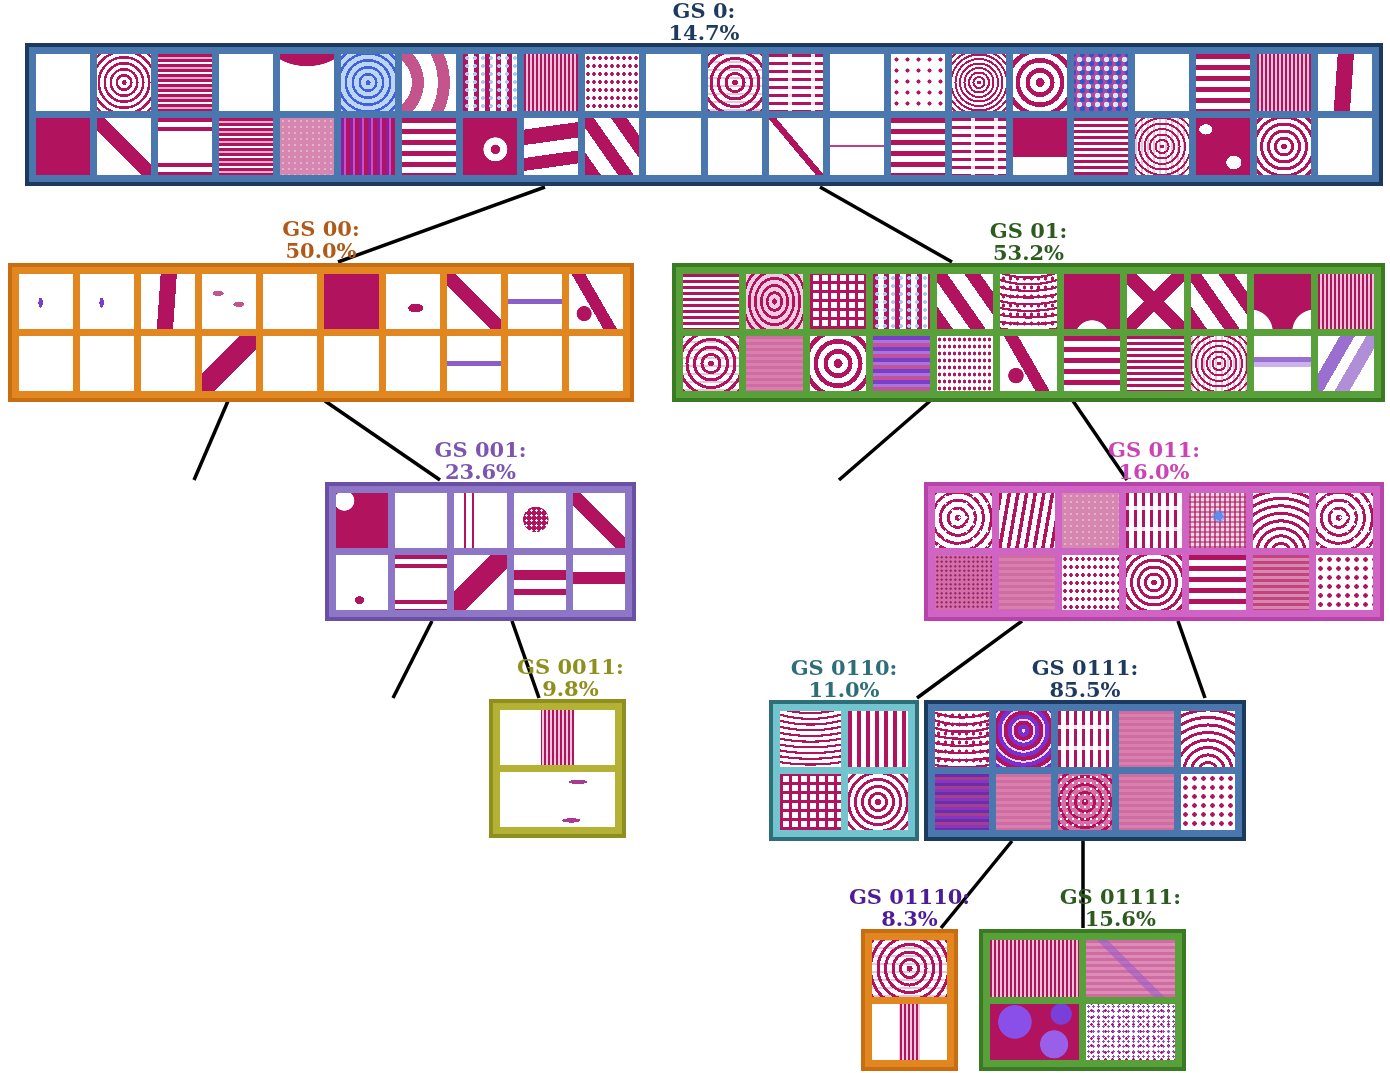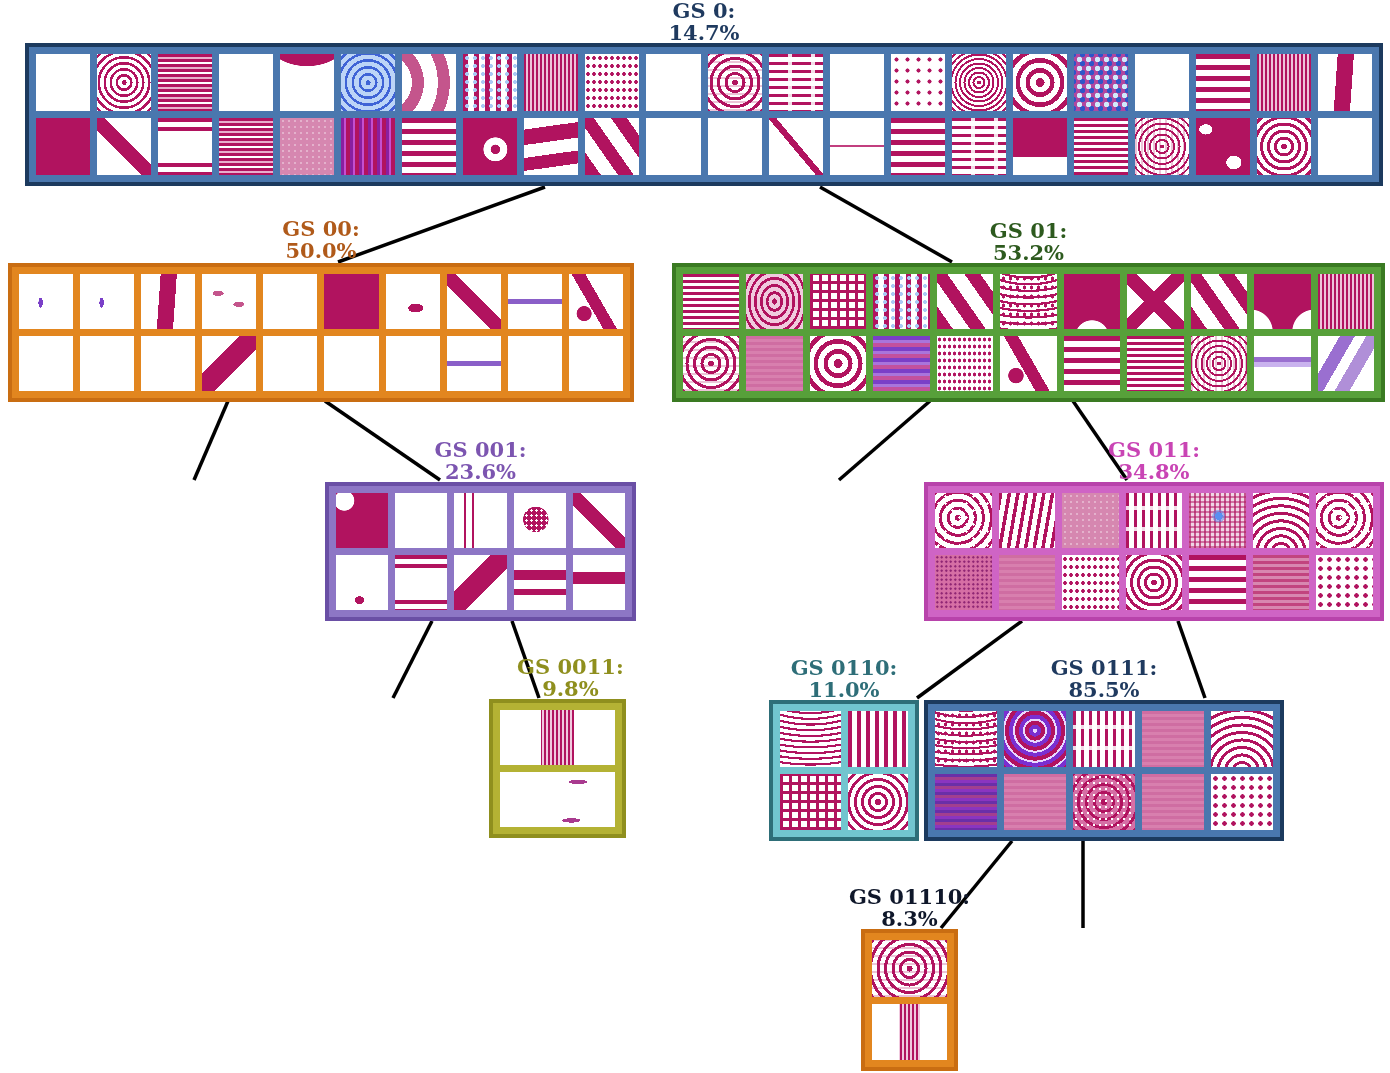--- a/index.html
+++ b/index.html
@@ -167,21 +167,21 @@
         <div class="tile" style="background: linear-gradient(135deg, rgba(0, 0, 0, 0) 0px, rgba(0, 0, 0, 0) 34%, rgb(177, 19, 95) 34%, rgb(177, 19, 95) 62%, rgba(0, 0, 0, 0) 62%), rgb(255, 255, 255);"></div>
         <div class="tile" style="background: linear-gradient(rgba(0, 0, 0, 0) 0px, rgba(0, 0, 0, 0) 28%, rgb(177, 19, 95) 28%, rgb(177, 19, 95) 46%, rgba(0, 0, 0, 0) 46%, rgba(0, 0, 0, 0) 62%, rgb(177, 19, 95) 62%, rgb(177, 19, 95) 72%, rgba(0, 0, 0, 0) 72%), rgb(255, 255, 255);"></div>
         <div class="tile" style="background: linear-gradient(rgba(0, 0, 0, 0) 0px, rgba(0, 0, 0, 0) 30%, rgb(177, 19, 95) 30%, rgb(177, 19, 95) 52%, rgba(0, 0, 0, 0) 52%), rgb(255, 255, 255);"></div>
       </div>
   </div>
 
 
   <div class="node" id="gs011" style="left: 924px; top: 482px; width: 460px; height: 139px; background: rgb(207, 100, 197); border-color: rgb(184, 67, 171);">
     <div class="node-label" style="color: rgb(201, 68, 180);">
       <span>GS 011:</span>
-      <span>34.8%</span>
+      <span>16.0%</span>
     </div>
     <div class="grid" style="grid-template-columns: repeat(7, 1fr);">
         <div class="tile" style="background: radial-gradient(rgb(255, 255, 255) 1px, rgba(0, 0, 0, 0) 1.3px) 0px 0px / 7px 7px repeat, repeating-radial-gradient(circle at 40% 45%, rgb(177, 19, 95) 0px, rgb(177, 19, 95) 3px, rgb(255, 255, 255) 3px, rgb(255, 255, 255) 8px);"></div>
         <div class="tile" style="background: repeating-linear-gradient(100deg, rgb(177, 19, 95) 0px, rgb(177, 19, 95) 3.5px, rgb(255, 255, 255) 3.5px, rgb(255, 255, 255) 8.5px);"></div>
         <div class="tile" style="background: radial-gradient(rgba(255, 255, 255, 0.35) 1px, rgba(0, 0, 0, 0) 1.4px) 0px 0px / 6px 6px repeat, rgb(214, 135, 176);"></div>
         <div class="tile" style="background: repeating-linear-gradient(0deg, rgba(0, 0, 0, 0) 0px, rgba(0, 0, 0, 0) 17px, rgba(255, 255, 255, 0.85) 17px, rgba(255, 255, 255, 0.85) 21px), repeating-linear-gradient(90deg, rgb(177, 19, 95) 0px, rgb(177, 19, 95) 3.5px, rgb(255, 255, 255) 3.5px, rgb(255, 255, 255) 8px);"></div>
         <div class="tile" style="background: radial-gradient(circle at 52% 42%, rgb(90, 143, 240) 0px, rgb(90, 143, 240) 9%, rgba(90, 143, 240, 0.5) 9%, rgba(90, 143, 240, 0.5) 14%, rgba(0, 0, 0, 0) 15%), repeating-linear-gradient(0deg, rgba(177, 19, 95, 0.5) 0px, rgba(177, 19, 95, 0.5) 2px, rgba(0, 0, 0, 0) 2px, rgba(0, 0, 0, 0) 5px), repeating-linear-gradient(90deg, rgb(196, 85, 140) 0px, rgb(196, 85, 140) 2px, rgb(240, 213, 229) 2px, rgb(240, 213, 229) 5px);"></div>
         <div class="tile" style="background: repeating-radial-gradient(circle at 50% 108%, rgb(177, 19, 95) 0px, rgb(177, 19, 95) 3px, rgb(255, 255, 255) 3px, rgb(255, 255, 255) 7.5px);"></div>
         <div class="tile" style="background: radial-gradient(rgb(255, 255, 255) 1px, rgba(0, 0, 0, 0) 1.3px) 0px 0px / 7px 7px repeat, repeating-radial-gradient(circle at 40% 45%, rgb(177, 19, 95) 0px, rgb(177, 19, 95) 3px, rgb(255, 255, 255) 3px, rgb(255, 255, 255) 8px);"></div>
         <div class="tile" style="background: radial-gradient(rgb(138, 31, 112) 1px, rgba(0, 0, 0, 0) 1.3px) 0px 0px / 4.5px 4.5px repeat, rgb(214, 111, 165);"></div>
@@ -212,44 +212,56 @@
       <span>11.0%</span>
     </div>
     <div class="grid" style="grid-template-columns: repeat(2, 1fr);">
         <div class="tile" style="background: repeating-radial-gradient(180% 140% at 50% -90%, rgb(177, 19, 95) 0px, rgb(177, 19, 95) 3px, rgb(255, 255, 255) 3px, rgb(255, 255, 255) 8px);"></div>
         <div class="tile" style="background: repeating-linear-gradient(90deg, rgb(177, 19, 95) 0px, rgb(177, 19, 95) 4px, rgb(255, 255, 255) 4px, rgb(255, 255, 255) 9px);"></div>
         <div class="tile" style="background: repeating-linear-gradient(0deg, rgb(177, 19, 95) 0px, rgb(177, 19, 95) 3px, rgba(0, 0, 0, 0) 3px, rgba(0, 0, 0, 0) 9px), repeating-linear-gradient(90deg, rgb(177, 19, 95) 0px, rgb(177, 19, 95) 3px, rgb(255, 255, 255) 3px, rgb(255, 255, 255) 9px);"></div>
         <div class="tile" style="background: repeating-radial-gradient(circle, rgb(177, 19, 95) 0px, rgb(177, 19, 95) 3px, rgb(255, 255, 255) 3px, rgb(255, 255, 255) 7px);"></div>
       </div>
   </div>
 
-  <div class="node" id="gs0111" style="left: 924px; top: 700px; width: 360px; height: 141px; background: rgb(74, 119, 174); border-color: rgb(28, 58, 94);">
+  <div class="node" id="gs0111" style="left: 924px; top: 700px; width: 322px; height: 141px; background: rgb(74, 119, 174); border-color: rgb(28, 58, 94);">
     <div class="node-label" style="color: rgb(31, 58, 95);">
       <span>GS 0111:</span>
       <span>85.5%</span>
     </div>
     <div class="grid" style="grid-template-columns: repeat(5, 1fr);">
         <div class="tile" style="background: radial-gradient(rgb(177, 19, 95) 1.4px, rgba(0, 0, 0, 0) 1.8px) 0px 0px / 7px 9px repeat, repeating-radial-gradient(170% 130% at 50% -80%, rgb(177, 19, 95) 0px, rgb(177, 19, 95) 3px, rgb(255, 255, 255) 3px, rgb(255, 255, 255) 9px);"></div>
         <div class="tile" style="background: repeating-radial-gradient(circle at 50% 35%, rgb(233, 216, 255) 0px, rgb(233, 216, 255) 2px, rgb(122, 47, 208) 2px, rgb(122, 47, 208) 6px, rgb(177, 19, 95) 6px, rgb(177, 19, 95) 10px);"></div>
         <div class="tile" style="background: repeating-linear-gradient(0deg, rgba(0, 0, 0, 0) 0px, rgba(0, 0, 0, 0) 17px, rgba(255, 255, 255, 0.85) 17px, rgba(255, 255, 255, 0.85) 21px), repeating-linear-gradient(90deg, rgb(177, 19, 95) 0px, rgb(177, 19, 95) 3.5px, rgb(255, 255, 255) 3.5px, rgb(255, 255, 255) 8px);"></div>
         <div class="tile" style="background: repeating-linear-gradient(rgb(207, 109, 162) 0px, rgb(207, 109, 162) 3px, rgb(216, 127, 174) 3px, rgb(216, 127, 174) 6px);"></div>
         <div class="tile" style="background: repeating-radial-gradient(circle at 50% 108%, rgb(177, 19, 95) 0px, rgb(177, 19, 95) 3px, rgb(255, 255, 255) 3px, rgb(255, 255, 255) 7.5px);"></div>
         <div class="tile" style="background: repeating-linear-gradient(rgb(106, 47, 168) 0px, rgb(106, 47, 168) 3px, rgb(162, 63, 143) 3px, rgb(162, 63, 143) 6px, rgb(138, 53, 192) 6px, rgb(138, 53, 192) 9px);"></div>
         <div class="tile" style="background: repeating-linear-gradient(rgb(207, 109, 162) 0px, rgb(207, 109, 162) 3px, rgb(216, 127, 174) 3px, rgb(216, 127, 174) 6px);"></div>
         <div class="tile" style="background: radial-gradient(rgb(255, 255, 255) 1px, rgba(0, 0, 0, 0) 1.4px) 0px 0px / 6px 6px repeat, repeating-radial-gradient(circle, rgb(177, 19, 95) 0px, rgb(177, 19, 95) 3px, rgb(214, 111, 165) 3px, rgb(214, 111, 165) 8px);"></div>
         <div class="tile" style="background: repeating-linear-gradient(rgb(207, 109, 162) 0px, rgb(207, 109, 162) 3px, rgb(216, 127, 174) 3px, rgb(216, 127, 174) 6px);"></div>
         <div class="tile" style="background: radial-gradient(rgb(177, 19, 95) 2px, rgba(0, 0, 0, 0) 2.5px) 0px 0px / 9px 9px repeat, rgb(255, 255, 255);"></div>
       </div>
   </div>
 
   <div class="node" id="gs01110" style="left: 861px; top: 929px; width: 97px; height: 142px; background: rgb(226, 134, 31); border-color: rgb(201, 109, 18);">
-    <div class="node-label" style="color: #0f172a;">
+    <div class="node-label" style="color: #4c1d95;">
       <span>GS 01110:</span>
       <span>8.3%</span>
     </div>
     <div class="grid" style="grid-template-columns: repeat(1, 1fr);">
         <div class="tile" style="background: repeating-linear-gradient(0deg, rgba(177, 19, 95, 0.25) 0px, rgba(177, 19, 95, 0.25) 2px, rgba(0, 0, 0, 0) 2px, rgba(0, 0, 0, 0) 8px), repeating-radial-gradient(circle, rgb(177, 19, 95) 0px, rgb(177, 19, 95) 3px, rgb(255, 255, 255) 3px, rgb(255, 255, 255) 7.5px);"></div>
         <div class="tile" style="background: linear-gradient(90deg, rgb(255, 255, 255) 0px, rgb(255, 255, 255) 36%, rgba(0, 0, 0, 0) 36%, rgba(0, 0, 0, 0) 64%, rgb(255, 255, 255) 64%), repeating-linear-gradient(90deg, rgb(177, 19, 95) 0px, rgb(177, 19, 95) 2px, rgb(240, 201, 222) 2px, rgb(240, 201, 222) 4px);"></div>
       </div>
   </div>
 
+  <div class="node" id="gs01111" style="left: 979px; top: 929px; width: 207px; height: 142px; background: rgb(87, 160, 58); border-color: rgb(58, 122, 34);">
+    <div class="node-label" style="color: rgb(45, 90, 30);">
+      <span>GS 01111:</span>
+      <span>15.6%</span>
+    </div>
+    <div class="grid" style="grid-template-columns: repeat(2, 1fr);">
+        <div class="tile" style="background: repeating-linear-gradient(90deg, rgb(177, 19, 95) 0px, rgb(177, 19, 95) 2px, rgb(238, 195, 218) 2px, rgb(238, 195, 218) 4px);"></div>
+        <div class="tile" style="background: linear-gradient(45deg, rgba(0, 0, 0, 0) 0px, rgba(0, 0, 0, 0) 46%, rgba(150, 90, 200, 0.55) 46%, rgba(150, 90, 200, 0.55) 54%, rgba(0, 0, 0, 0) 54%), repeating-linear-gradient(rgb(207, 109, 162) 0px, rgb(207, 109, 162) 3px, rgb(220, 140, 182) 3px, rgb(220, 140, 182) 6px);"></div>
+        <div class="tile" style="background: radial-gradient(circle at 28% 32%, rgb(138, 79, 232) 0px, rgb(138, 79, 232) 22%, rgba(0, 0, 0, 0) 23%), radial-gradient(circle at 72% 72%, rgb(154, 95, 232) 0px, rgb(154, 95, 232) 18%, rgba(0, 0, 0, 0) 19%), radial-gradient(circle at 80% 18%, rgb(122, 63, 216) 0px, rgb(122, 63, 216) 12%, rgba(0, 0, 0, 0) 13%), rgb(177, 19, 95);"></div>
+        <div class="tile" style="background: radial-gradient(rgb(138, 79, 208) 1px, rgba(0, 0, 0, 0) 1.3px) 0px 0px / 5px 5px repeat, radial-gradient(rgb(177, 19, 95) 1.2px, rgba(0, 0, 0, 0) 1.5px) 2px 3px / 7px 7px repeat, rgb(255, 255, 255);"></div>
+      </div>
+  </div>
 
 </div>
 
 </body></html>

